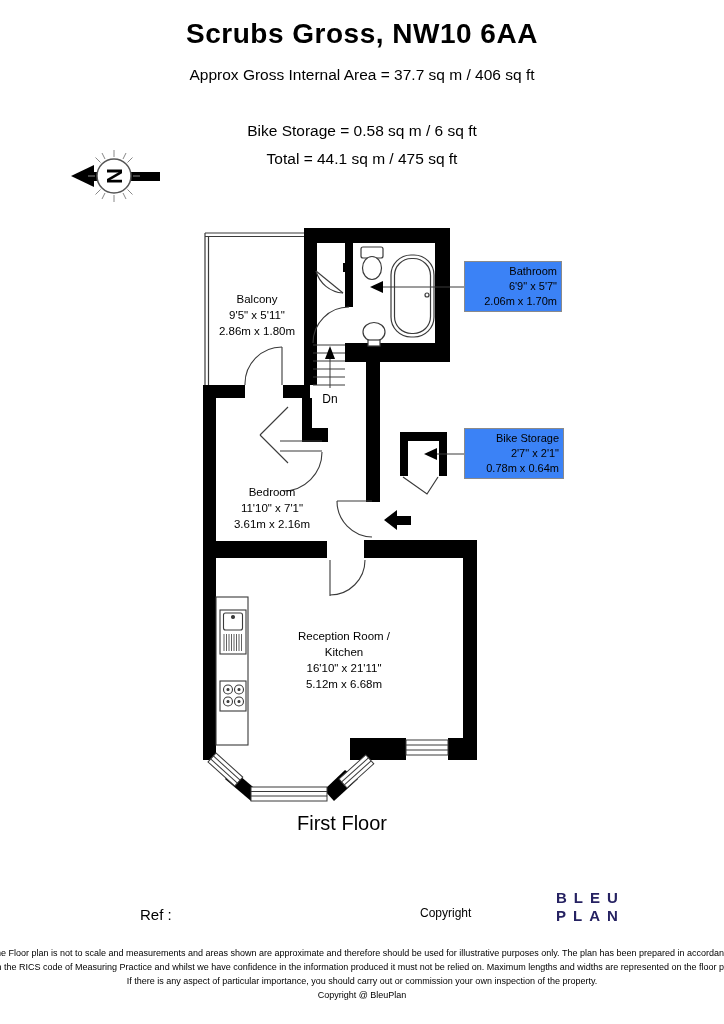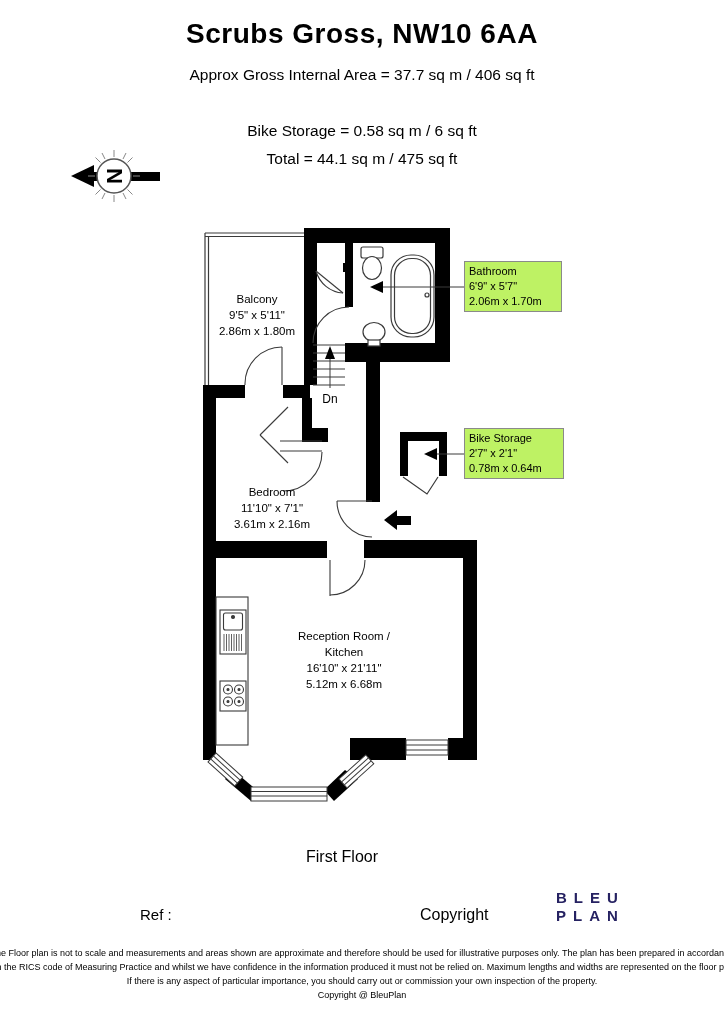--- a/index.html
+++ b/index.html
@@ -4,26 +4,26 @@
 <style>
   html,body{margin:0;padding:0;background:#ffffff;}
   #page{position:relative;width:724px;height:1024px;background:#fff;overflow:hidden;
         font-family:"Liberation Sans", sans-serif;color:#000;}
   #plan-svg{position:absolute;left:0;top:0;}
   .abs{position:absolute;white-space:nowrap;}
   .ctr{transform:translateX(-50%);text-align:center;}
   .title{font-size:28px;font-weight:bold;letter-spacing:0.5px;}
   .sub{font-size:15.5px;}
   .room-label{font-size:11.5px;line-height:16px;text-align:center;}
-  .callout{position:absolute;background:#bef264;border:1px solid #8a8a8a;
-           font-size:11px;line-height:15px;text-align:left;padding:2px 4px;}
+  .callout{position:absolute;background:#3b82f6;border:1px solid #8a8a8a;
+           font-size:11px;line-height:15px;text-align:right;padding:2px 4px;}
   .dn{font-size:12px;}
-  .floor-label{font-size:16px;margin-top:36px;}
+  .floor-label{font-size:20px;}
   .ref{font-size:15px;}
-  .copyright{font-size:16px;}
+  .copyright{font-size:12px;}
   .logo{color:#262262;font-weight:bold;font-size:15px;letter-spacing:7px;line-height:18px;text-align:center;}
   .disc{font-size:9px;line-height:14px;}
 </style>
 </head>
 <body>
 
 <div id="page">
 
   <svg id="plan-svg" width="724" height="1024" viewBox="0 0 724 1024">
 

